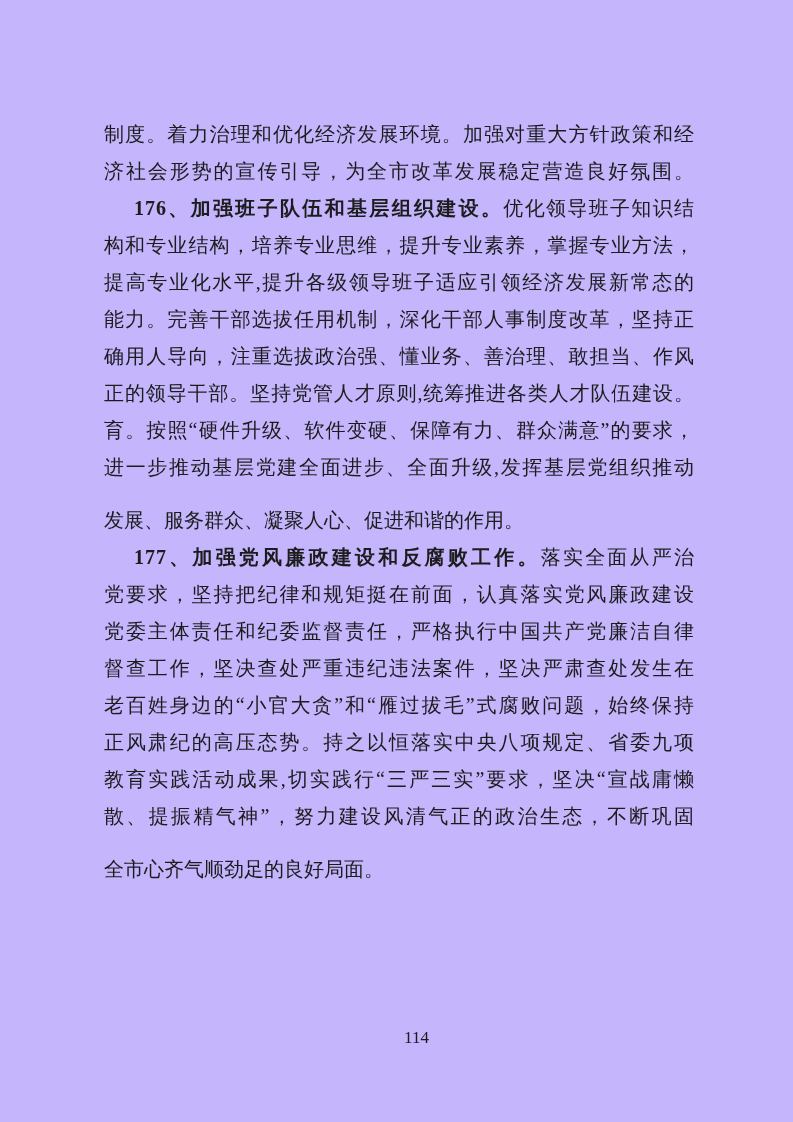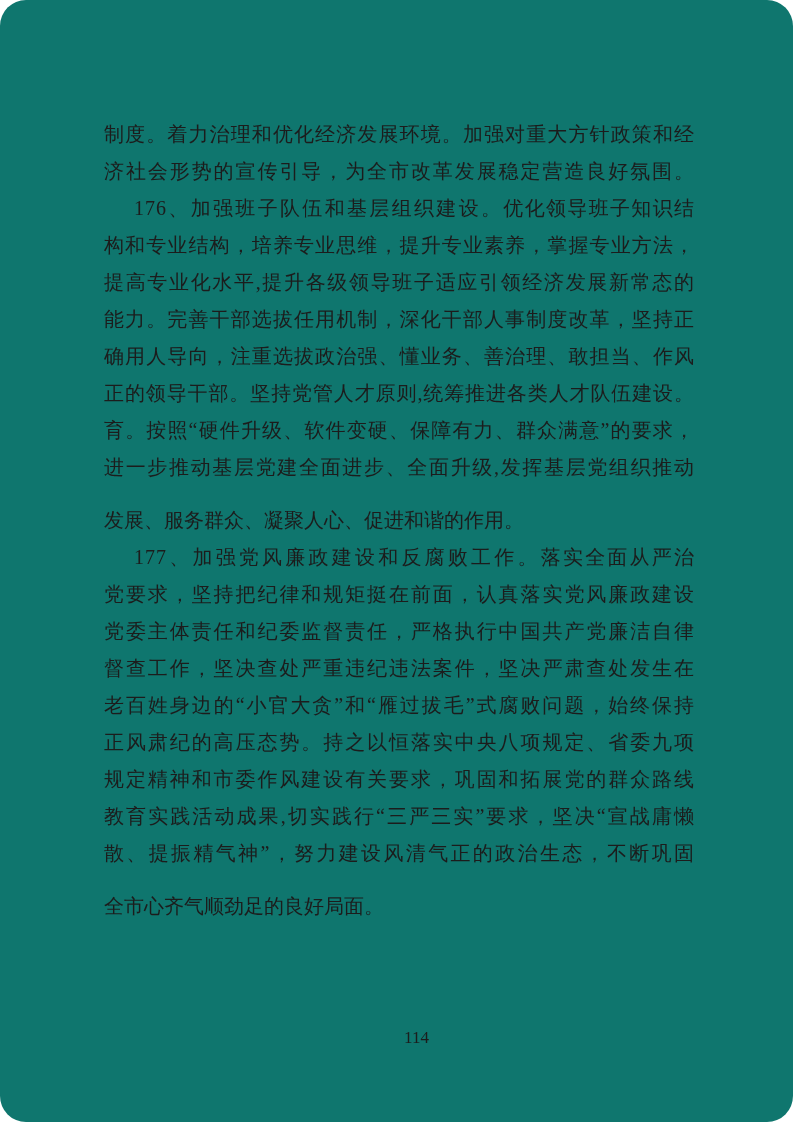--- a/index.html
+++ b/index.html
@@ -11,22 +11,21 @@
     height: 1122px;
     background: #ffffff;
     position: relative;
     overflow: hidden;
     font-family: "Liberation Serif", "DejaVu Serif", serif;
     color: #1c1c1c;
   }
   .page {
     position: absolute;
     inset: 0;
-    background: #0f766e;
-    border-radius: 26px;
+    background: #c4b5fd;
   }
   .text-block {
     position: absolute;
     left: 104px;
     top: 116px;
     width: 590px;
   }
   .line {
     font-size: 20px;
     height: 37px;
@@ -36,21 +35,21 @@
     overflow: hidden;
   }
   .line.indent {
     text-indent: 30px;
   }
   .line.para-end {
     text-align-last: left;
     margin-top: 16px;
   }
   .heading {
-    font-weight: 400;
+    font-weight: 700;
     letter-spacing: 1px;
   }
   .page-number {
     position: absolute;
     top: 1026px;
     left: 0;
     width: 100%;
     text-align: center;
     font-size: 17px;
     line-height: 24px;
@@ -76,21 +75,20 @@
     <div class="line"><span>育。按照“硬件升级、软件变硬、保障有力、群众满意”的要求，</span></div>
     <div class="line"><span>进一步推动基层党建全面进步、全面升级,发挥基层党组织推动</span></div>
     <div class="line para-end"><span>发展、服务群众、凝聚人心、促进和谐的作用。</span></div>
 
     <div class="line indent"><span class="heading">177、加强党风廉政建设和反腐败工作。</span><span>落实全面从严治</span></div>
     <div class="line"><span>党要求，坚持把纪律和规矩挺在前面，认真落实党风廉政建设</span></div>
     <div class="line"><span>党委主体责任和纪委监督责任，严格执行中国共产党廉洁自律</span></div>
     <div class="line"><span>督查工作，坚决查处严重违纪违法案件，坚决严肃查处发生在</span></div>
     <div class="line"><span>老百姓身边的“小官大贪”和“雁过拔毛”式腐败问题，始终保持</span></div>
     <div class="line"><span>正风肃纪的高压态势。持之以恒落实中央八项规定、省委九项</span></div>
-    <div class="line"><span>规定精神和市委作风建设有关要求，巩固和拓展党的群众路线</span></div>
     <div class="line"><span>教育实践活动成果,切实践行“三严三实”要求，坚决“宣战庸懒</span></div>
     <div class="line"><span>散、提振精气神”，努力建设风清气正的政治生态，不断巩固</span></div>
     <div class="line para-end"><span>全市心齐气顺劲足的良好局面。</span></div>
 
   </div>
 
   <div class="page-number">114</div>
 </div>
 
 </body></html>

